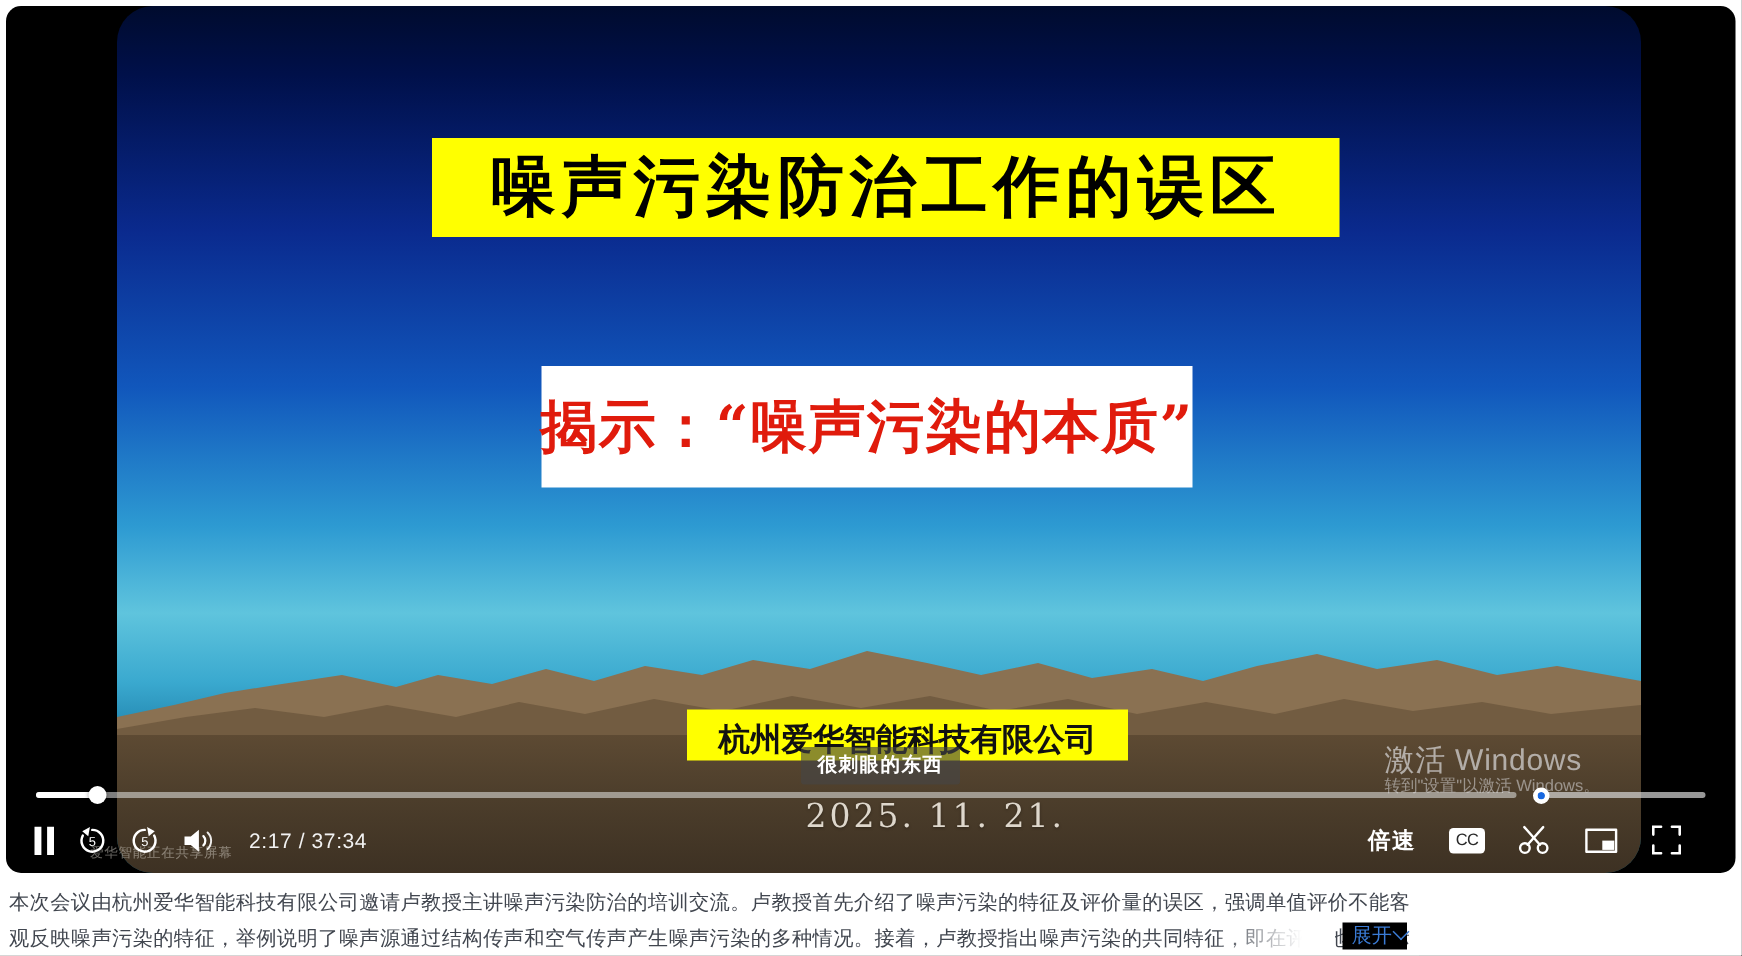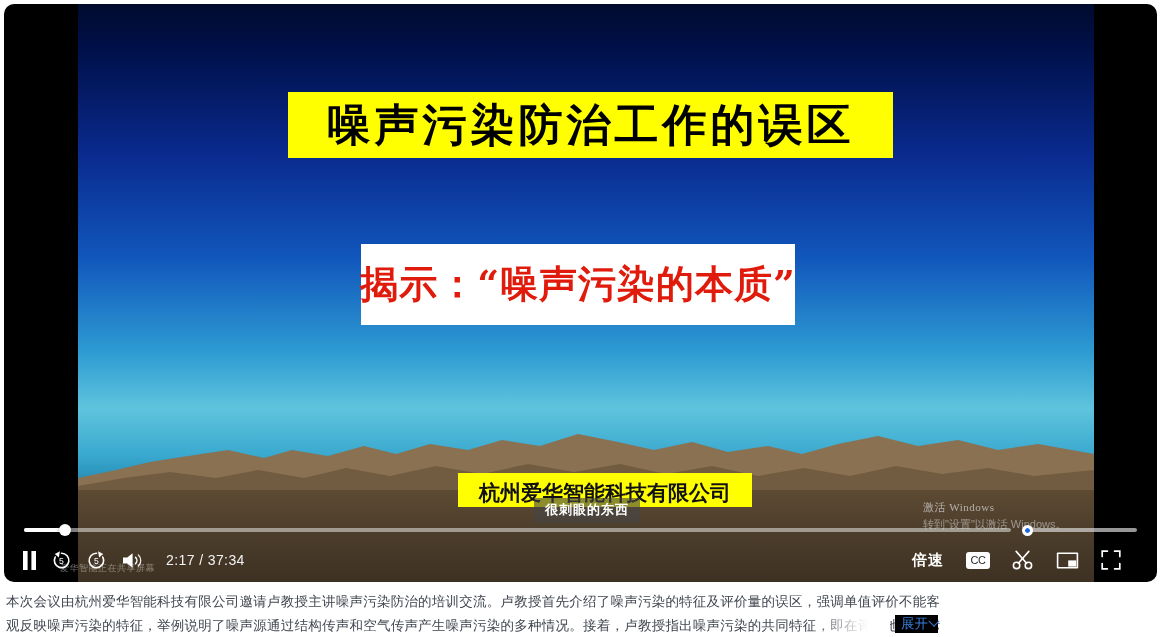--- a/index.html
+++ b/index.html
@@ -41,20 +41,21 @@
         #000b2e 0%,
         #00104a 8%,
         #0a2a8e 26%,
         #1157bc 44%,
         #2d9ad2 60%,
         #5fc4dd 70%,
         #3aa9cf 78%,
         #1d7ea8 85%,
         #12627f 92%,
         #0d4f66 100%);
+    border-radius: 24px;
   }
   .slide-inner { position:absolute; inset:0; }
 
   
   .land {
     position: absolute;
     left: 0; right: 0;
     bottom: 0;
     height: 160px;
   }
@@ -158,21 +159,21 @@
 
   
   .win-mark {
     position: absolute;
     left: 845px;
     top: 494px;
     color: rgba(235,238,242,0.62);
     white-space: nowrap;
     pointer-events: none;
   }
-  .win-mark .wm-title { font-size: 11px; line-height: 19px; letter-spacing: 0.5px; font-family: Liberation Serif, serif; }
+  .win-mark .wm-title { font-size: 20px; line-height: 19px; letter-spacing: 0.5px; }
   .win-mark .wm-sub   { font-size: 11px; line-height: 15px; opacity: 0.78; }
 
   
   .share-mark {
     position: absolute;
     left: 56px;
     top: 558px;
     font-size: 9px;
     color: rgba(230,226,218,0.45);
     letter-spacing: 0.5px;
@@ -388,20 +389,21 @@
         <div class="subtitle-box">
           <span class="subtitle-text">揭示：“噪声污染的本质”</span>
         </div>
 
         <div class="company-box">
           <span class="company-text">杭州爱华智能科技有限公司</span>
         </div>
 
         <div class="danmaku">很刺眼的东西</div>
 
+        <div class="date-stamp">2025. 11. 21.</div>
 
         <div class="win-mark">
           <div class="wm-title">激活 Windows</div>
           <div class="wm-sub">转到"设置"以激活 Windows。</div>
         </div>
       </div>
     </div>
 
     <div class="share-mark">爱华智能正在共享屏幕</div>
 

